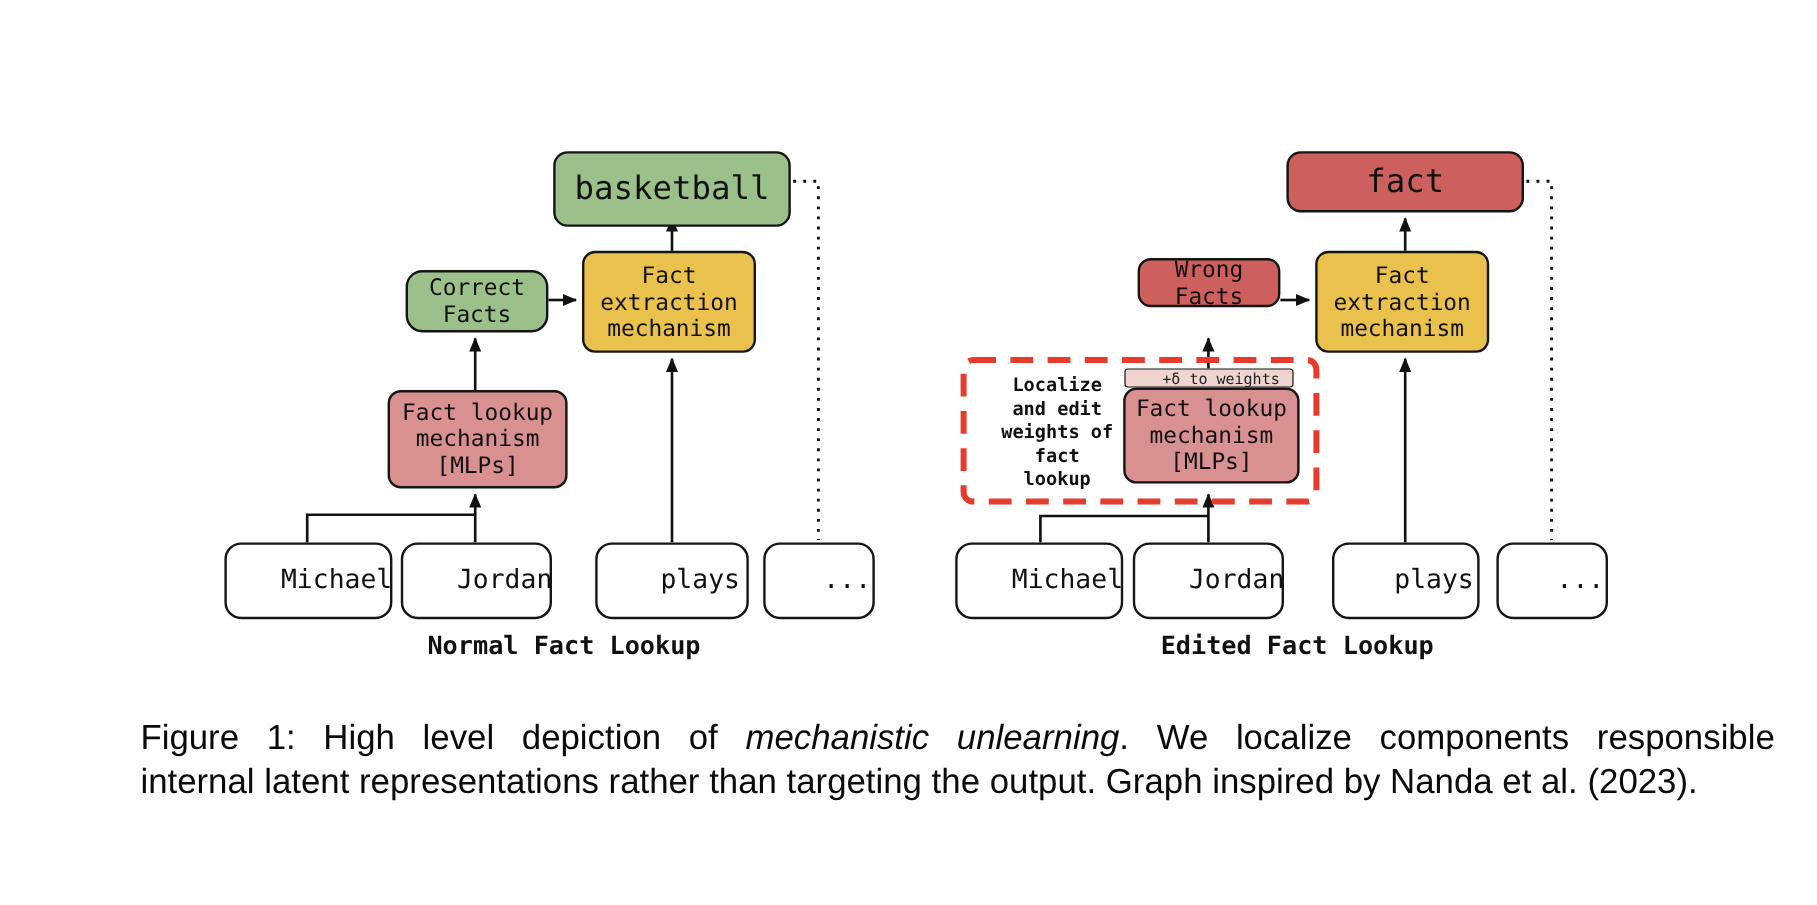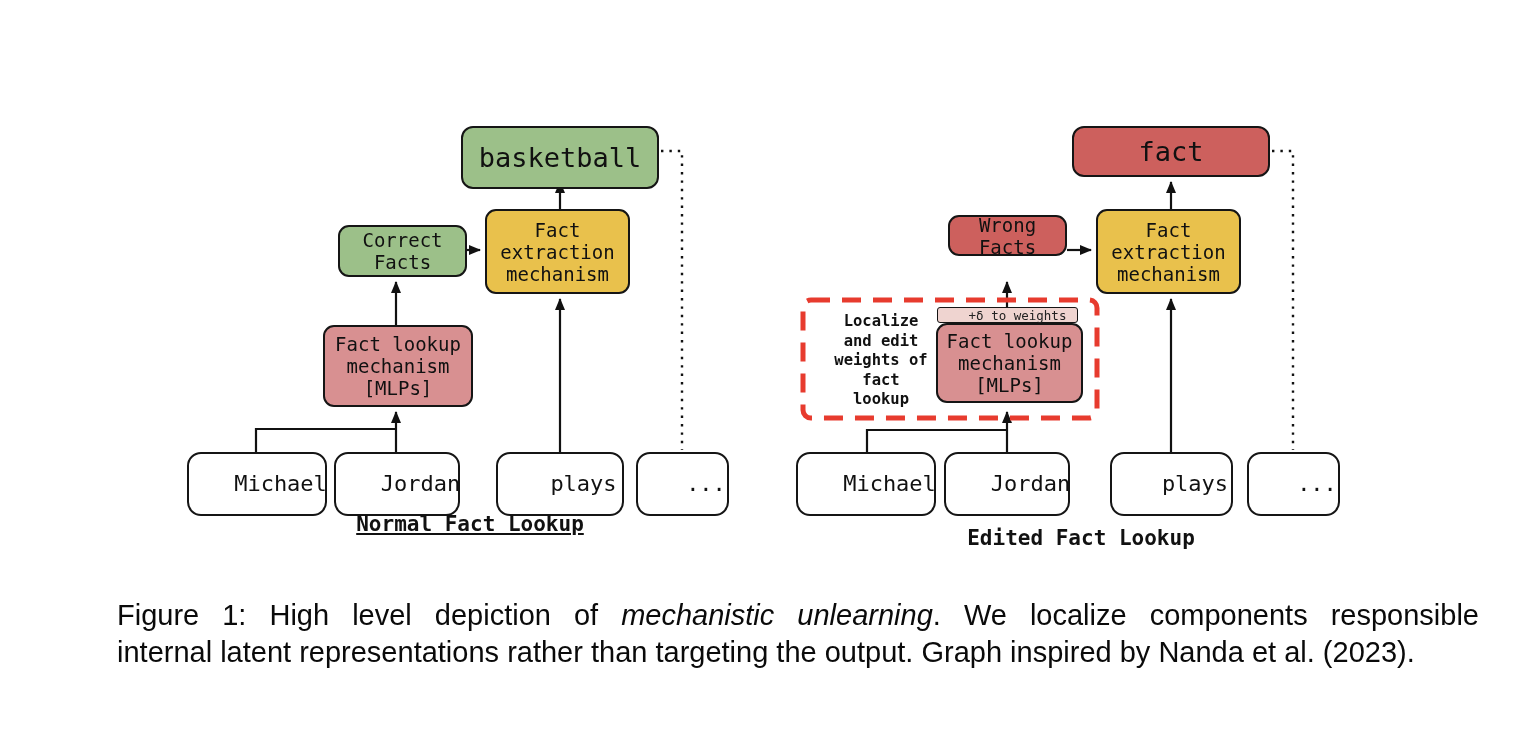--- a/index.html
+++ b/index.html
@@ -74,37 +74,37 @@
     <line x1="1067" y1="250" x2="1091" y2="250" stroke="#111" stroke-width="2.2" marker-end="url(#ah)"></line>
     <line x1="1171" y1="452" x2="1171" y2="299" stroke="#111" stroke-width="2.2" marker-end="url(#ah)"></line>
     <line x1="1171" y1="209" x2="1171" y2="182" stroke="#111" stroke-width="2.2" marker-end="url(#ah)"></line>
     <polyline points="1272,151 1293,151 1293,450" fill="none" stroke="#111" stroke-width="2.4" stroke-dasharray="2.4 6"></polyline>
 
     <rect x="803" y="300" width="294" height="118" rx="8" fill="none" stroke="#e73b2e" stroke-width="5" stroke-dasharray="19 12"></rect>
   </svg>
 
   <div class="box green out-token" style="left:461px;top:126px;width:198px;height:63px;">basketball</div>
 
-  <div class="box green small-label" style="left:338px;top:225px;width:129px;height:52px;">Correct
+  <div class="box green small-label" style="left:338px;top:225px;width:119px;height:52px;border-radius:14px;">Correct
 Facts</div>
 
   <div class="box yellow small-label" style="left:485px;top:209px;width:145px;height:85px;">Fact
 extraction
 mechanism</div>
 
   <div class="box pink small-label" style="left:323px;top:325px;width:150px;height:82px;">Fact lookup
 mechanism
 [MLPs]</div>
 
   <div class="box token" style="left:187px;top:452px;width:140px;height:64px;">Michael</div>
   <div class="box token" style="left:334px;top:452px;width:126px;height:64px;">Jordan</div>
   <div class="box token" style="left:496px;top:452px;width:128px;height:64px;">plays</div>
   <div class="box token" style="left:636px;top:452px;width:93px;height:64px;">...</div>
 
-  <div class="diagram-title" style="left:290px;top:512px;text-decoration:underline;">Normal Fact Lookup</div>
+  <div class="diagram-title" style="left:290px;top:526px;">Normal Fact Lookup</div>
 
   <div class="box red out-token" style="left:1072px;top:126px;width:198px;height:51px;">fact</div>
 
   <div class="box red small-label" style="left:948px;top:215px;width:119px;height:41px;">Wrong
 Facts</div>
 
   <div class="box yellow small-label" style="left:1096px;top:209px;width:145px;height:85px;">Fact
 extraction
 mechanism</div>
 

